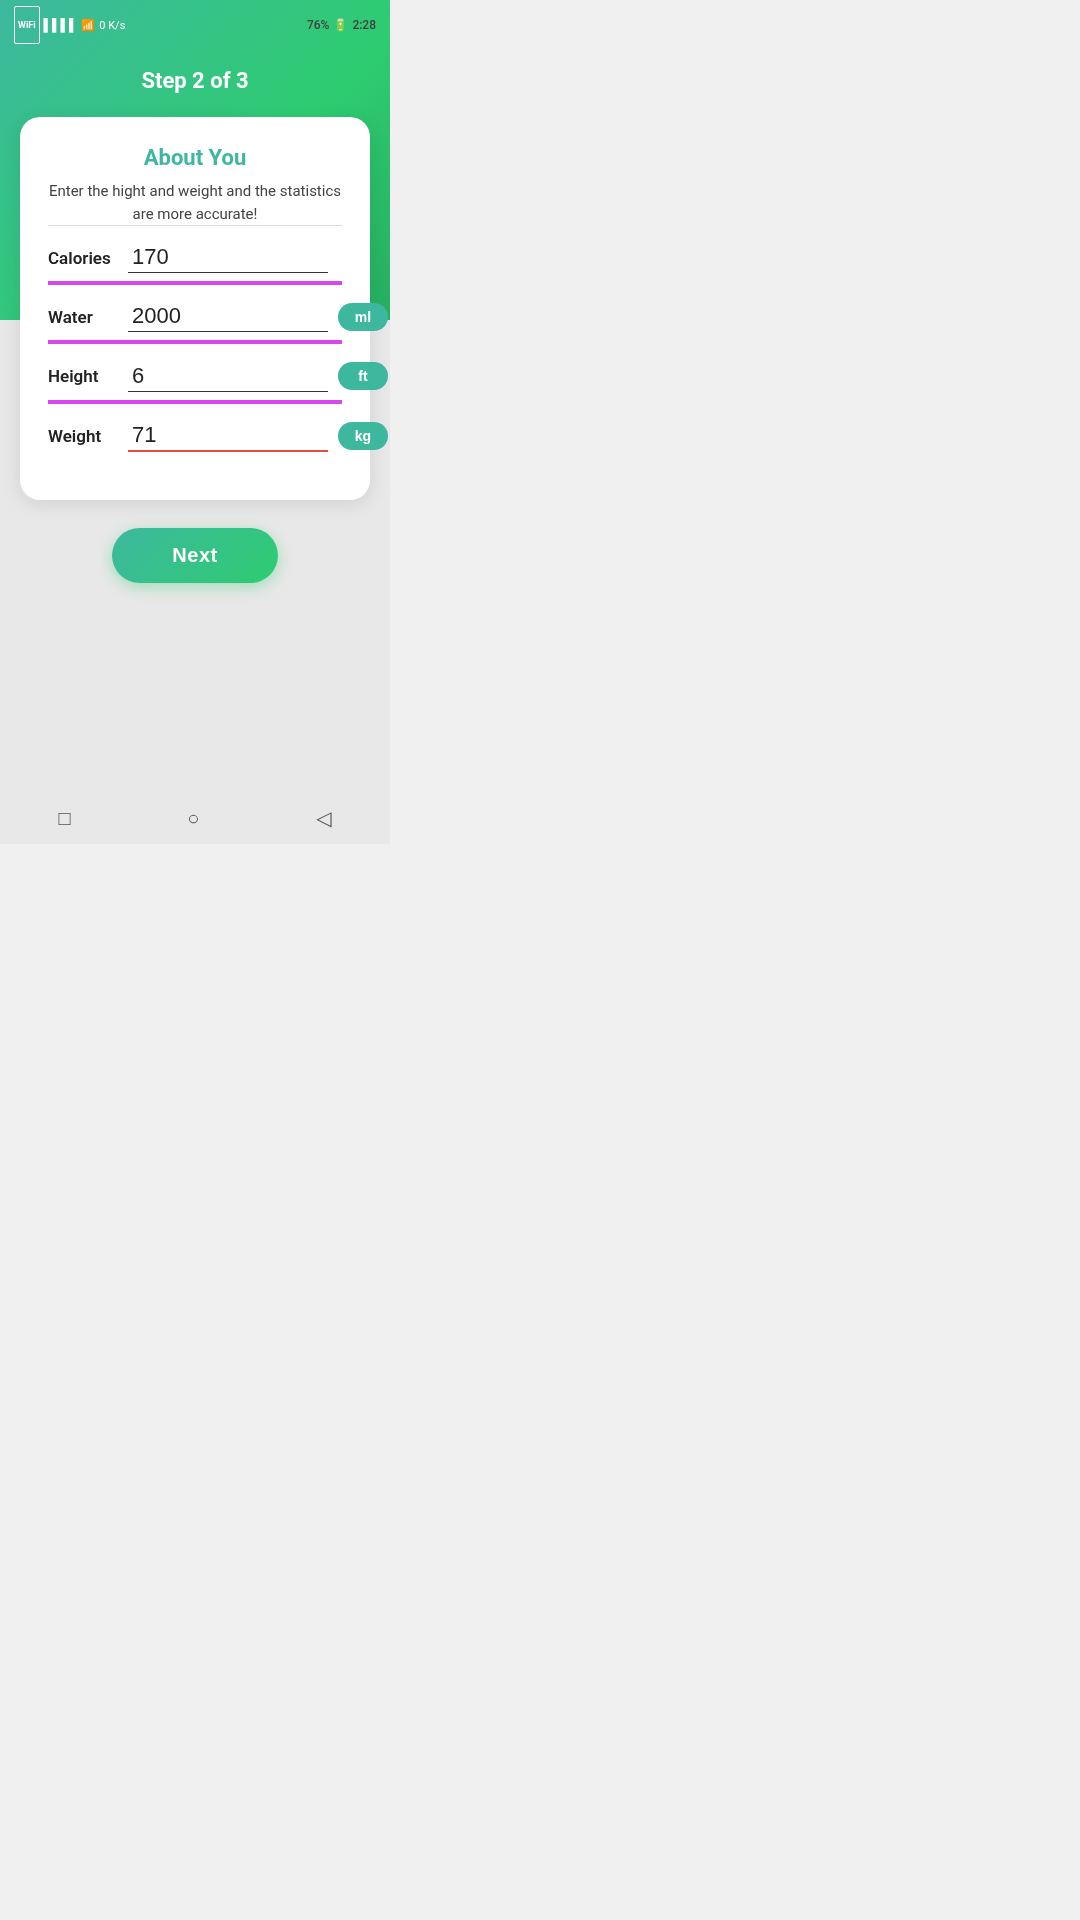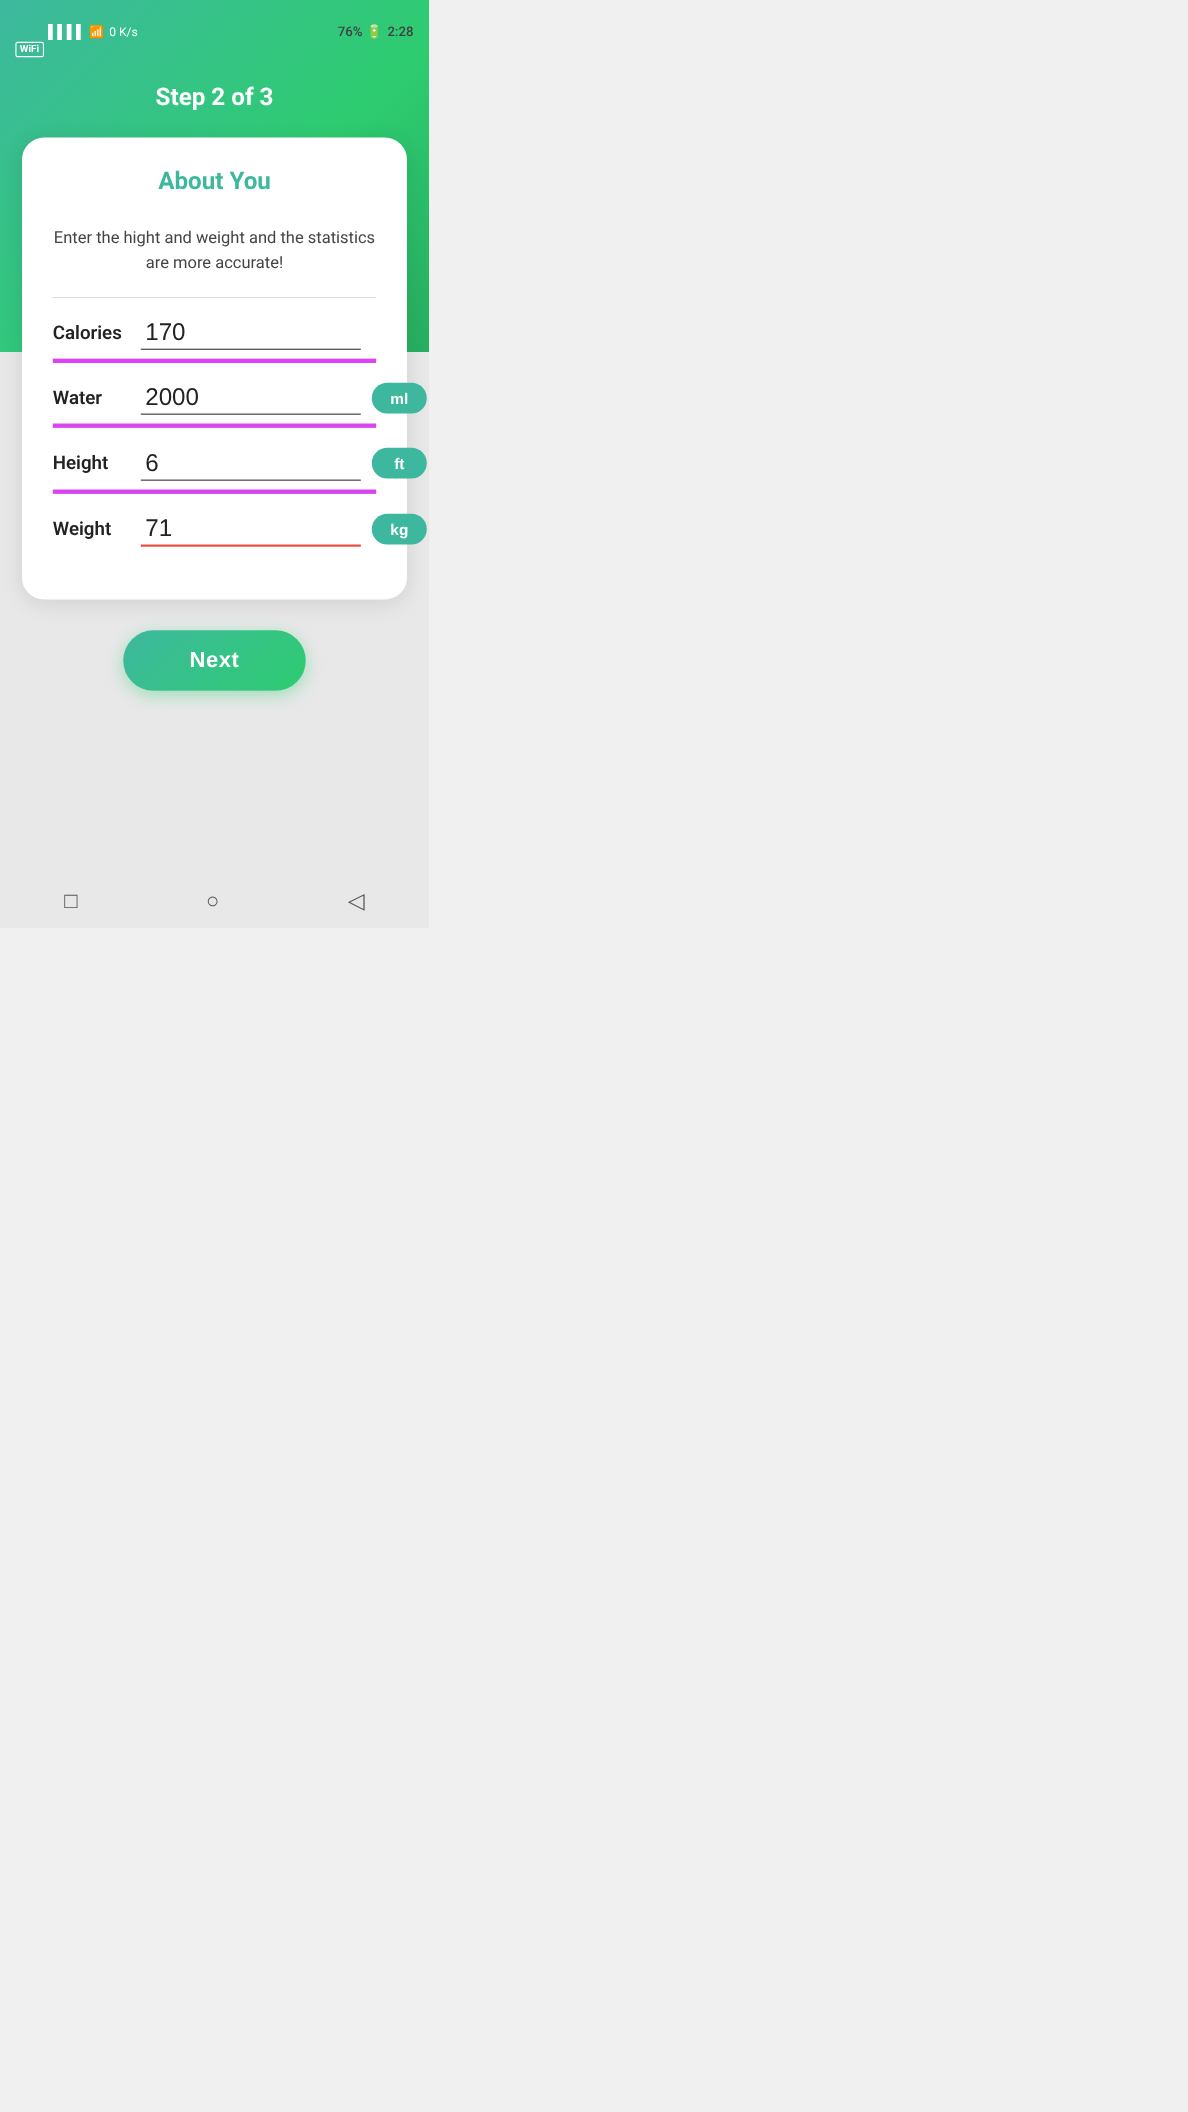--- a/index.html
+++ b/index.html
@@ -90,29 +90,28 @@
       padding: 28px 28px 40px;
       box-shadow: 0 4px 20px rgba(0,0,0,0.1);
       position: relative;
     }
 
     .card-title {
       color: #3db89e;
       font-size: 22px;
       font-weight: 700;
       text-align: center;
-      margin-bottom: 27px;
+      margin-bottom: 10px;
     }
 
     .card-subtitle {
       color: #444;
       font-size: 15px;
       text-align: center;
       line-height: 1.5;
-      margin-bottom: 20px;
     }
 
     .divider {
       height: 1px;
       background: #ddd;
       margin-bottom: 0;
     }
 
     
     .form-row {
@@ -225,25 +224,24 @@
 
     .status-label {
       font-size: 11px;
       color: white;
       line-height: 1;
     }
 
     .wifi-box {
       border: 1.5px solid white;
       border-radius: 2px;
-      padding: 1px 3px;
+      padding: 13px 3px;
       font-size: 9px;
       color: white;
       font-weight: 700;
-      margin-top: 32px;
     }
   </style>
 </head>
 <body>
 
 <div class="bg-gradient"></div>
 <div class="bg-bottom"></div>
 
 <div class="status-bar">
   <div class="status-left">

